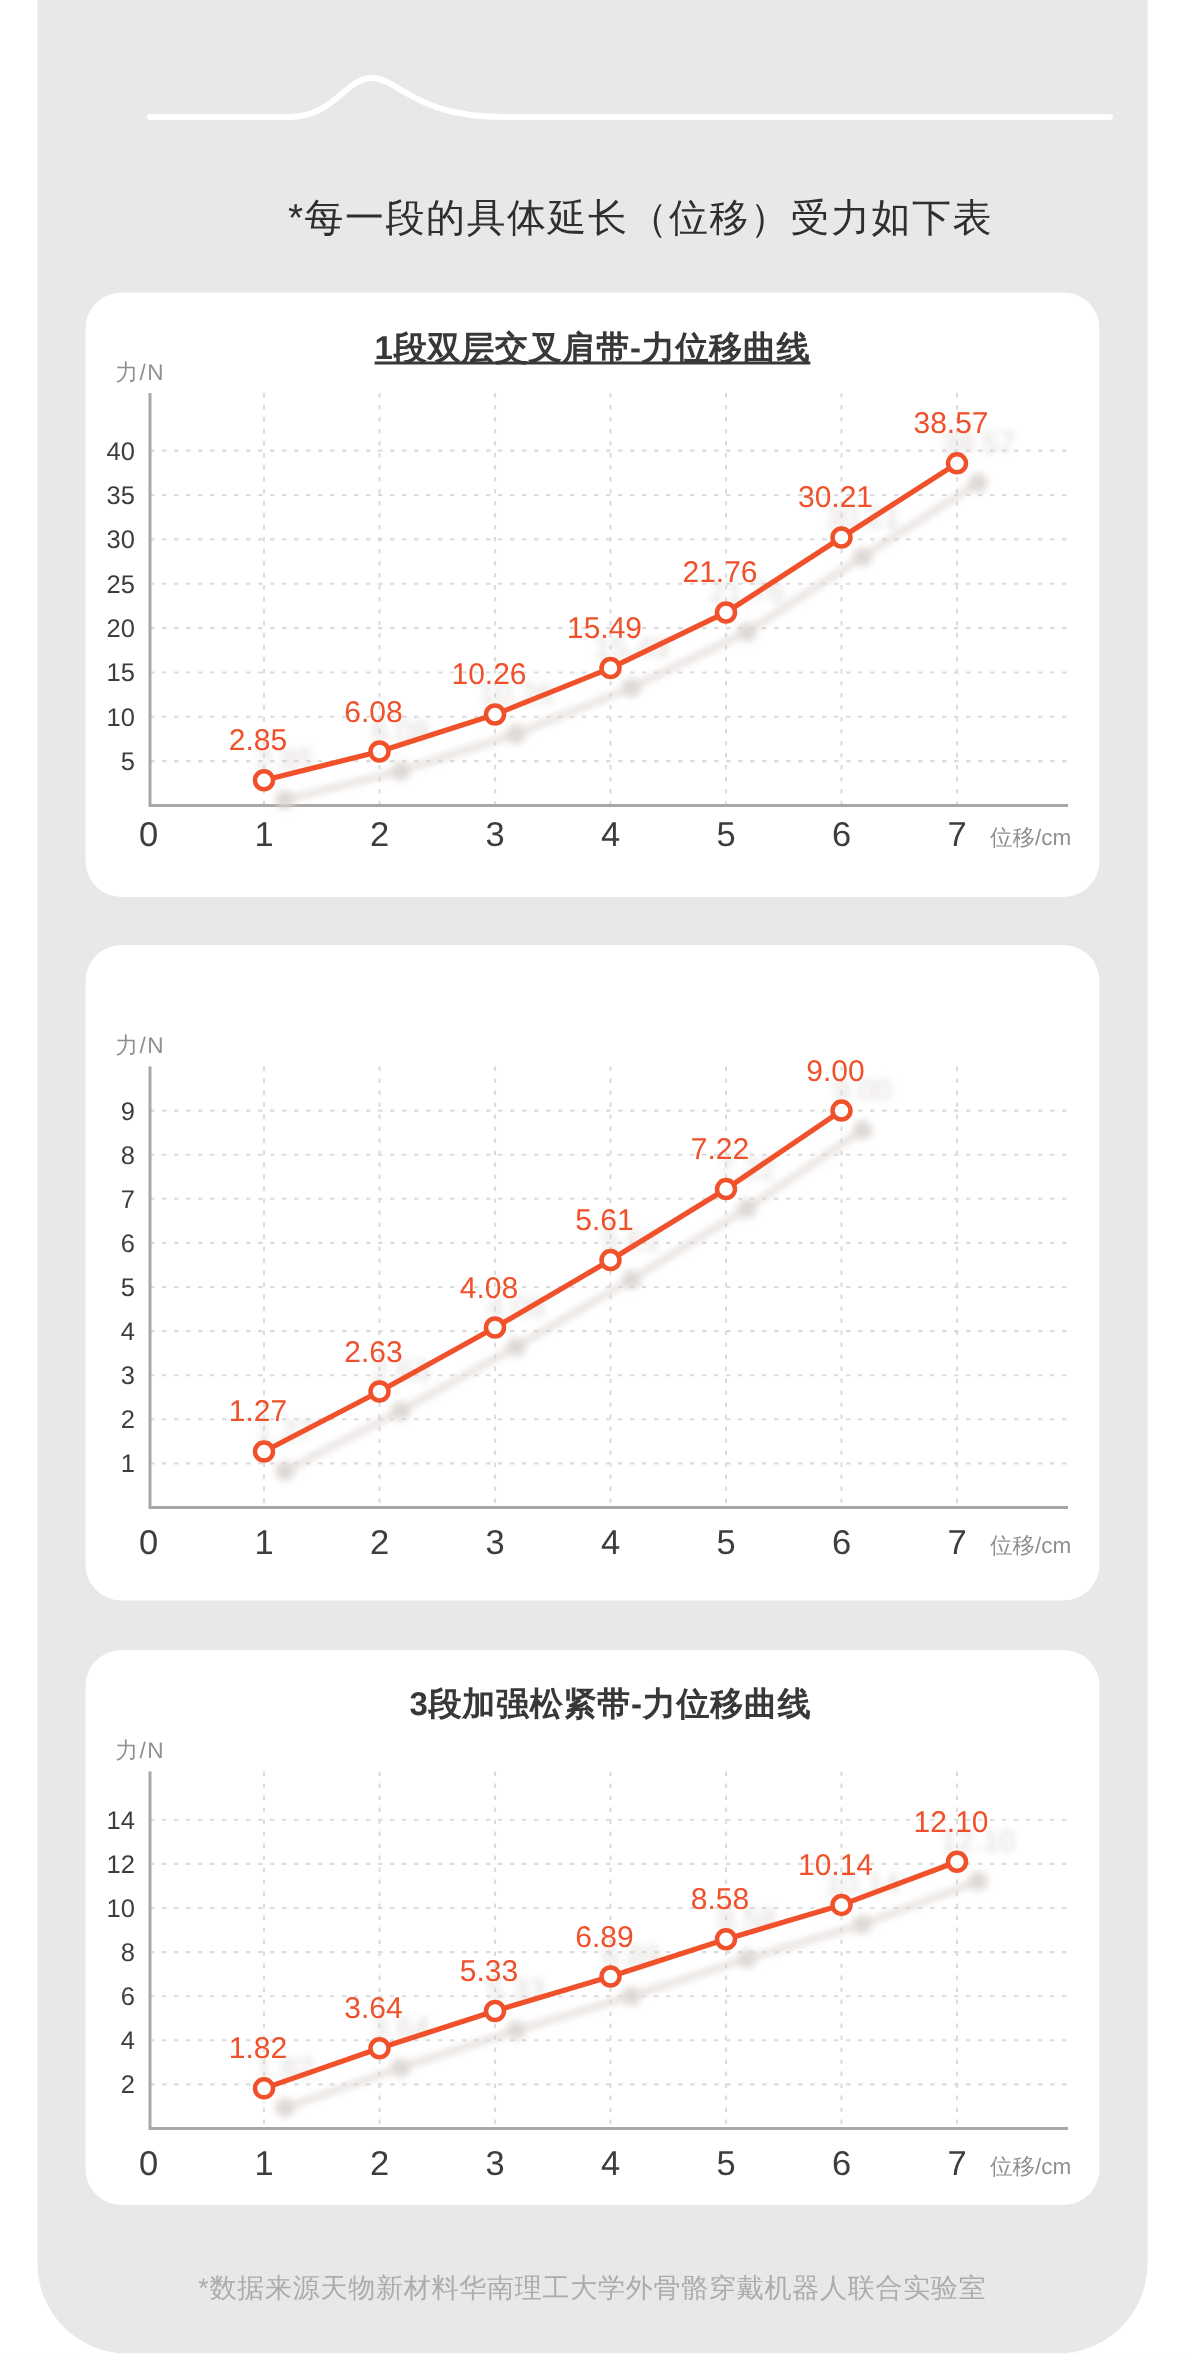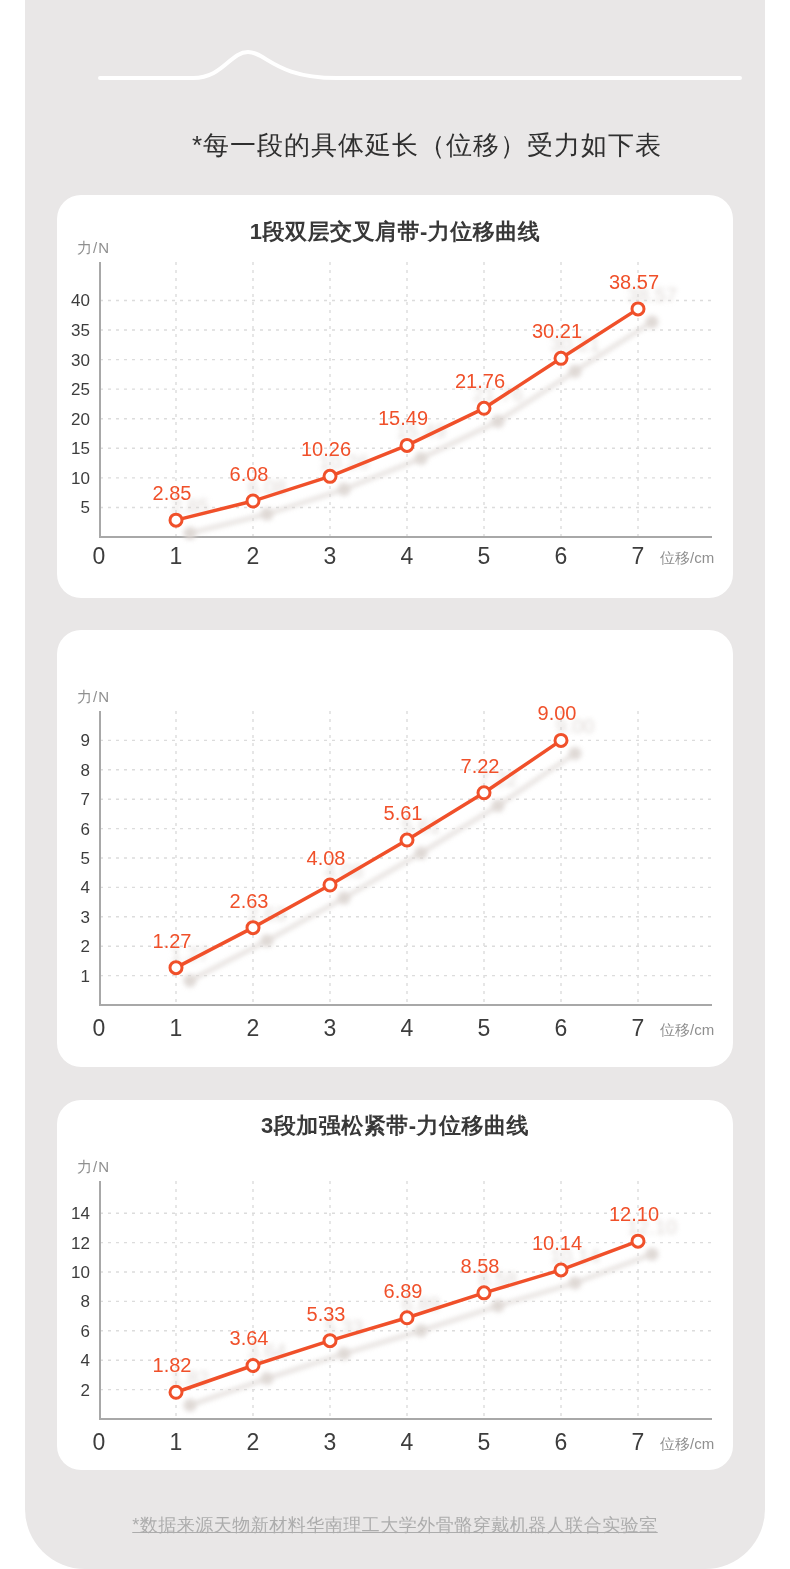--- a/index.html
+++ b/index.html
@@ -19,27 +19,27 @@
   .card{
     position:absolute;left:57px;width:676px;background:#ffffff;border-radius:24px;
   }
   .card-1{top:195px;height:403px;}
   .card-2{top:630px;height:437px;}
   .card-3{top:1100px;height:370px;}
   .chart-title{
     position:absolute;left:0;width:100%;text-align:center;
     font-size:22px;font-weight:bold;color:#383838;letter-spacing:0.5px;
   }
-  .card-1 .chart-title{top:22px;}
+  .card-1 .chart-title{top:22px;text-decoration:underline;}
   .card-2 .chart-title{top:31px;}
-  .card-3 .chart-title{top:11px;}
+  .card-3 .chart-title{top:21px;margin-left:12px;}
   .chart-svg{position:absolute;left:0;top:0;}
   .footer-note{
     position:absolute;left:0;top:1513px;width:100%;text-align:center;
-    font-size:18px;color:#acacac;letter-spacing:0.5px;text-decoration:underline;
+    font-size:18px;color:#acacac;letter-spacing:0.5px;
   }
   svg text{font-family:"Liberation Sans","DejaVu Sans",sans-serif;}
 </style>
 </head>
 <body>
 
 <div class="page">
 
   <div class="band">
     <svg class="wave" width="690" height="60" viewBox="0 0 690 60">

